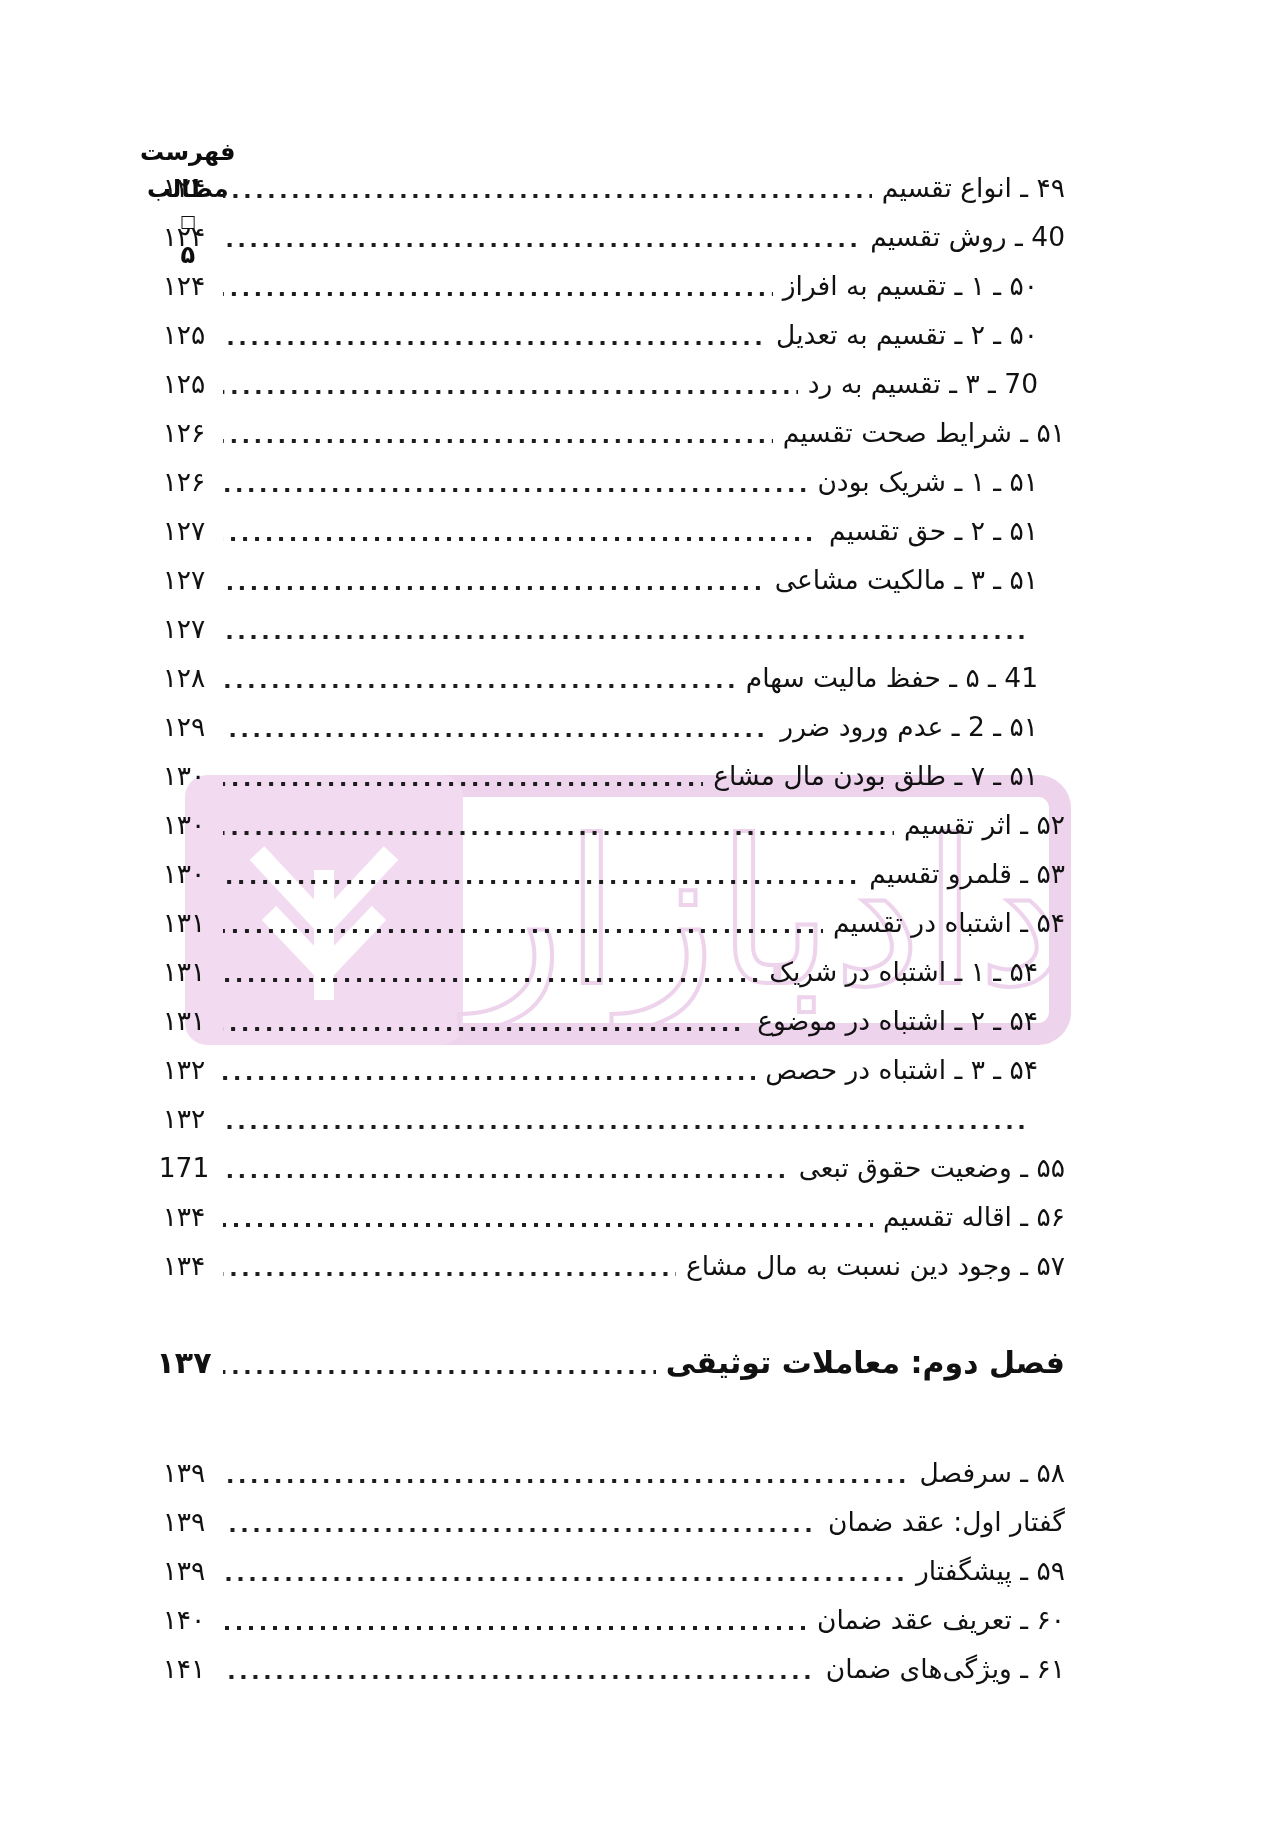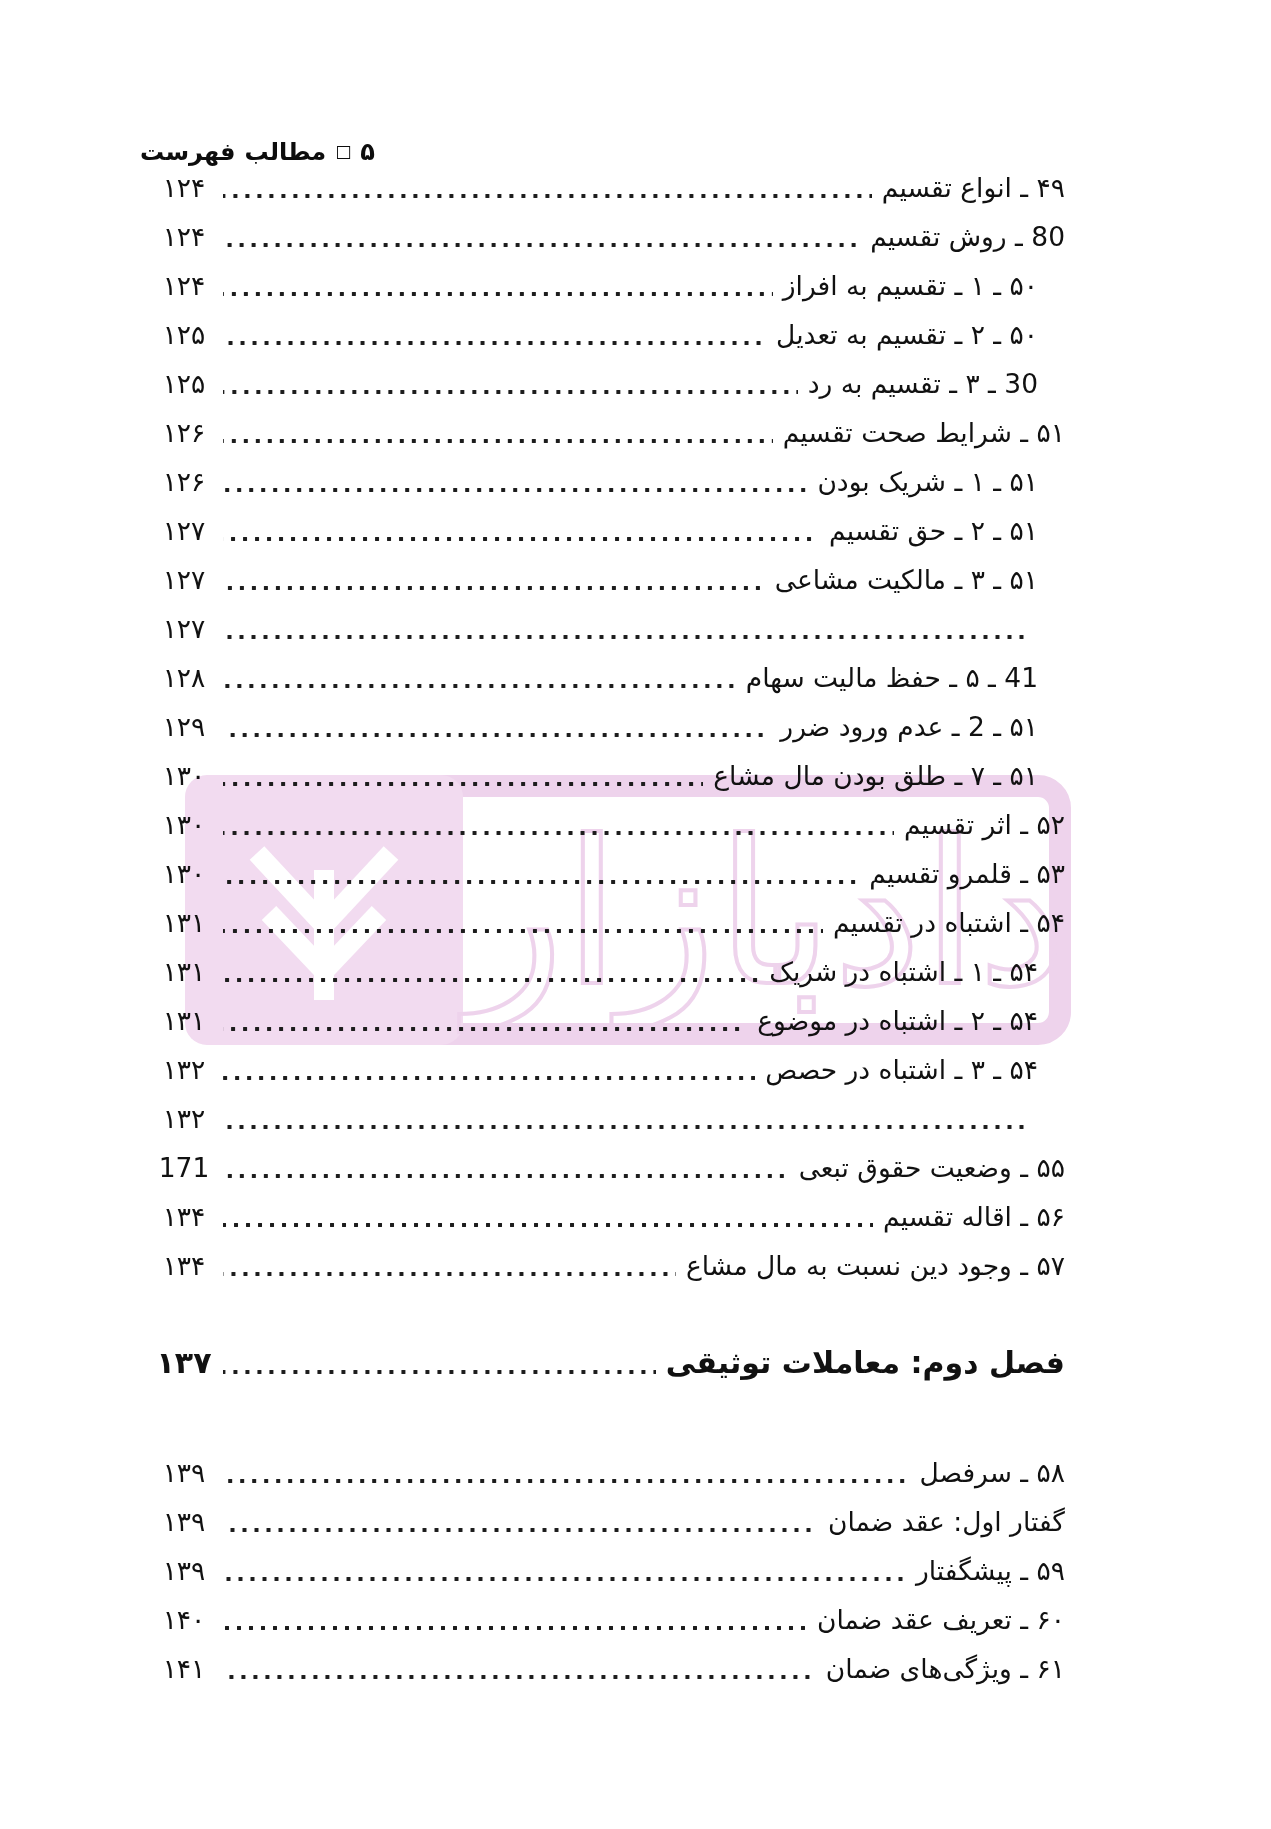--- a/index.html
+++ b/index.html
@@ -7,21 +7,21 @@
     width:1271px;height:1829px;
     background:#ffffff;
     font-family:"DejaVu Sans",sans-serif;
     color:#111;
     position:relative;
     overflow:hidden;
   }
   
   .page-header{
     position:absolute;top:138px;left:140px;
-    display:flex;flex-direction:row;align-items:center;gap:9px;
+    display:flex;flex-direction:column;align-items:center;gap:9px;
     font-weight:bold;font-size:24px;color:#0d0d0d;
     direction:ltr;
   }
   .page-header .sq{font-size:17px;position:relative;top:-1px;font-weight:normal;}
   
   .watermark{
     position:absolute;left:185px;top:775px;width:886px;height:270px;
     z-index:0;pointer-events:none;
   }
   
@@ -84,36 +84,36 @@
   <span>۵</span>
 </div>
 
 <div class="toc">
     <div class="toc-row">
       <span class="t">۴۹ ـ انواع تقسیم</span>
       <span class="dots"></span>
       <span class="p">۱۲۴</span>
     </div>
     <div class="toc-row">
-      <span class="t">80 ـ روش تقسیم</span>
+      <span class="t">40 ـ روش تقسیم</span>
       <span class="dots"></span>
       <span class="p">۱۲۴</span>
     </div>
     <div class="toc-row indent">
       <span class="t">۵۰ ـ ۱ ـ تقسیم به افراز</span>
       <span class="dots"></span>
       <span class="p">۱۲۴</span>
     </div>
     <div class="toc-row indent">
       <span class="t">۵۰ ـ ۲ ـ تقسیم به تعدیل</span>
       <span class="dots"></span>
       <span class="p">۱۲۵</span>
     </div>
     <div class="toc-row indent">
-      <span class="t">30 ـ ۳ ـ تقسیم به رد</span>
+      <span class="t">70 ـ ۳ ـ تقسیم به رد</span>
       <span class="dots"></span>
       <span class="p">۱۲۵</span>
     </div>
     <div class="toc-row">
       <span class="t">۵۱ ـ شرایط صحت تقسیم</span>
       <span class="dots"></span>
       <span class="p">۱۲۶</span>
     </div>
     <div class="toc-row indent">
       <span class="t">۵۱ ـ ۱ ـ شریک بودن</span>

